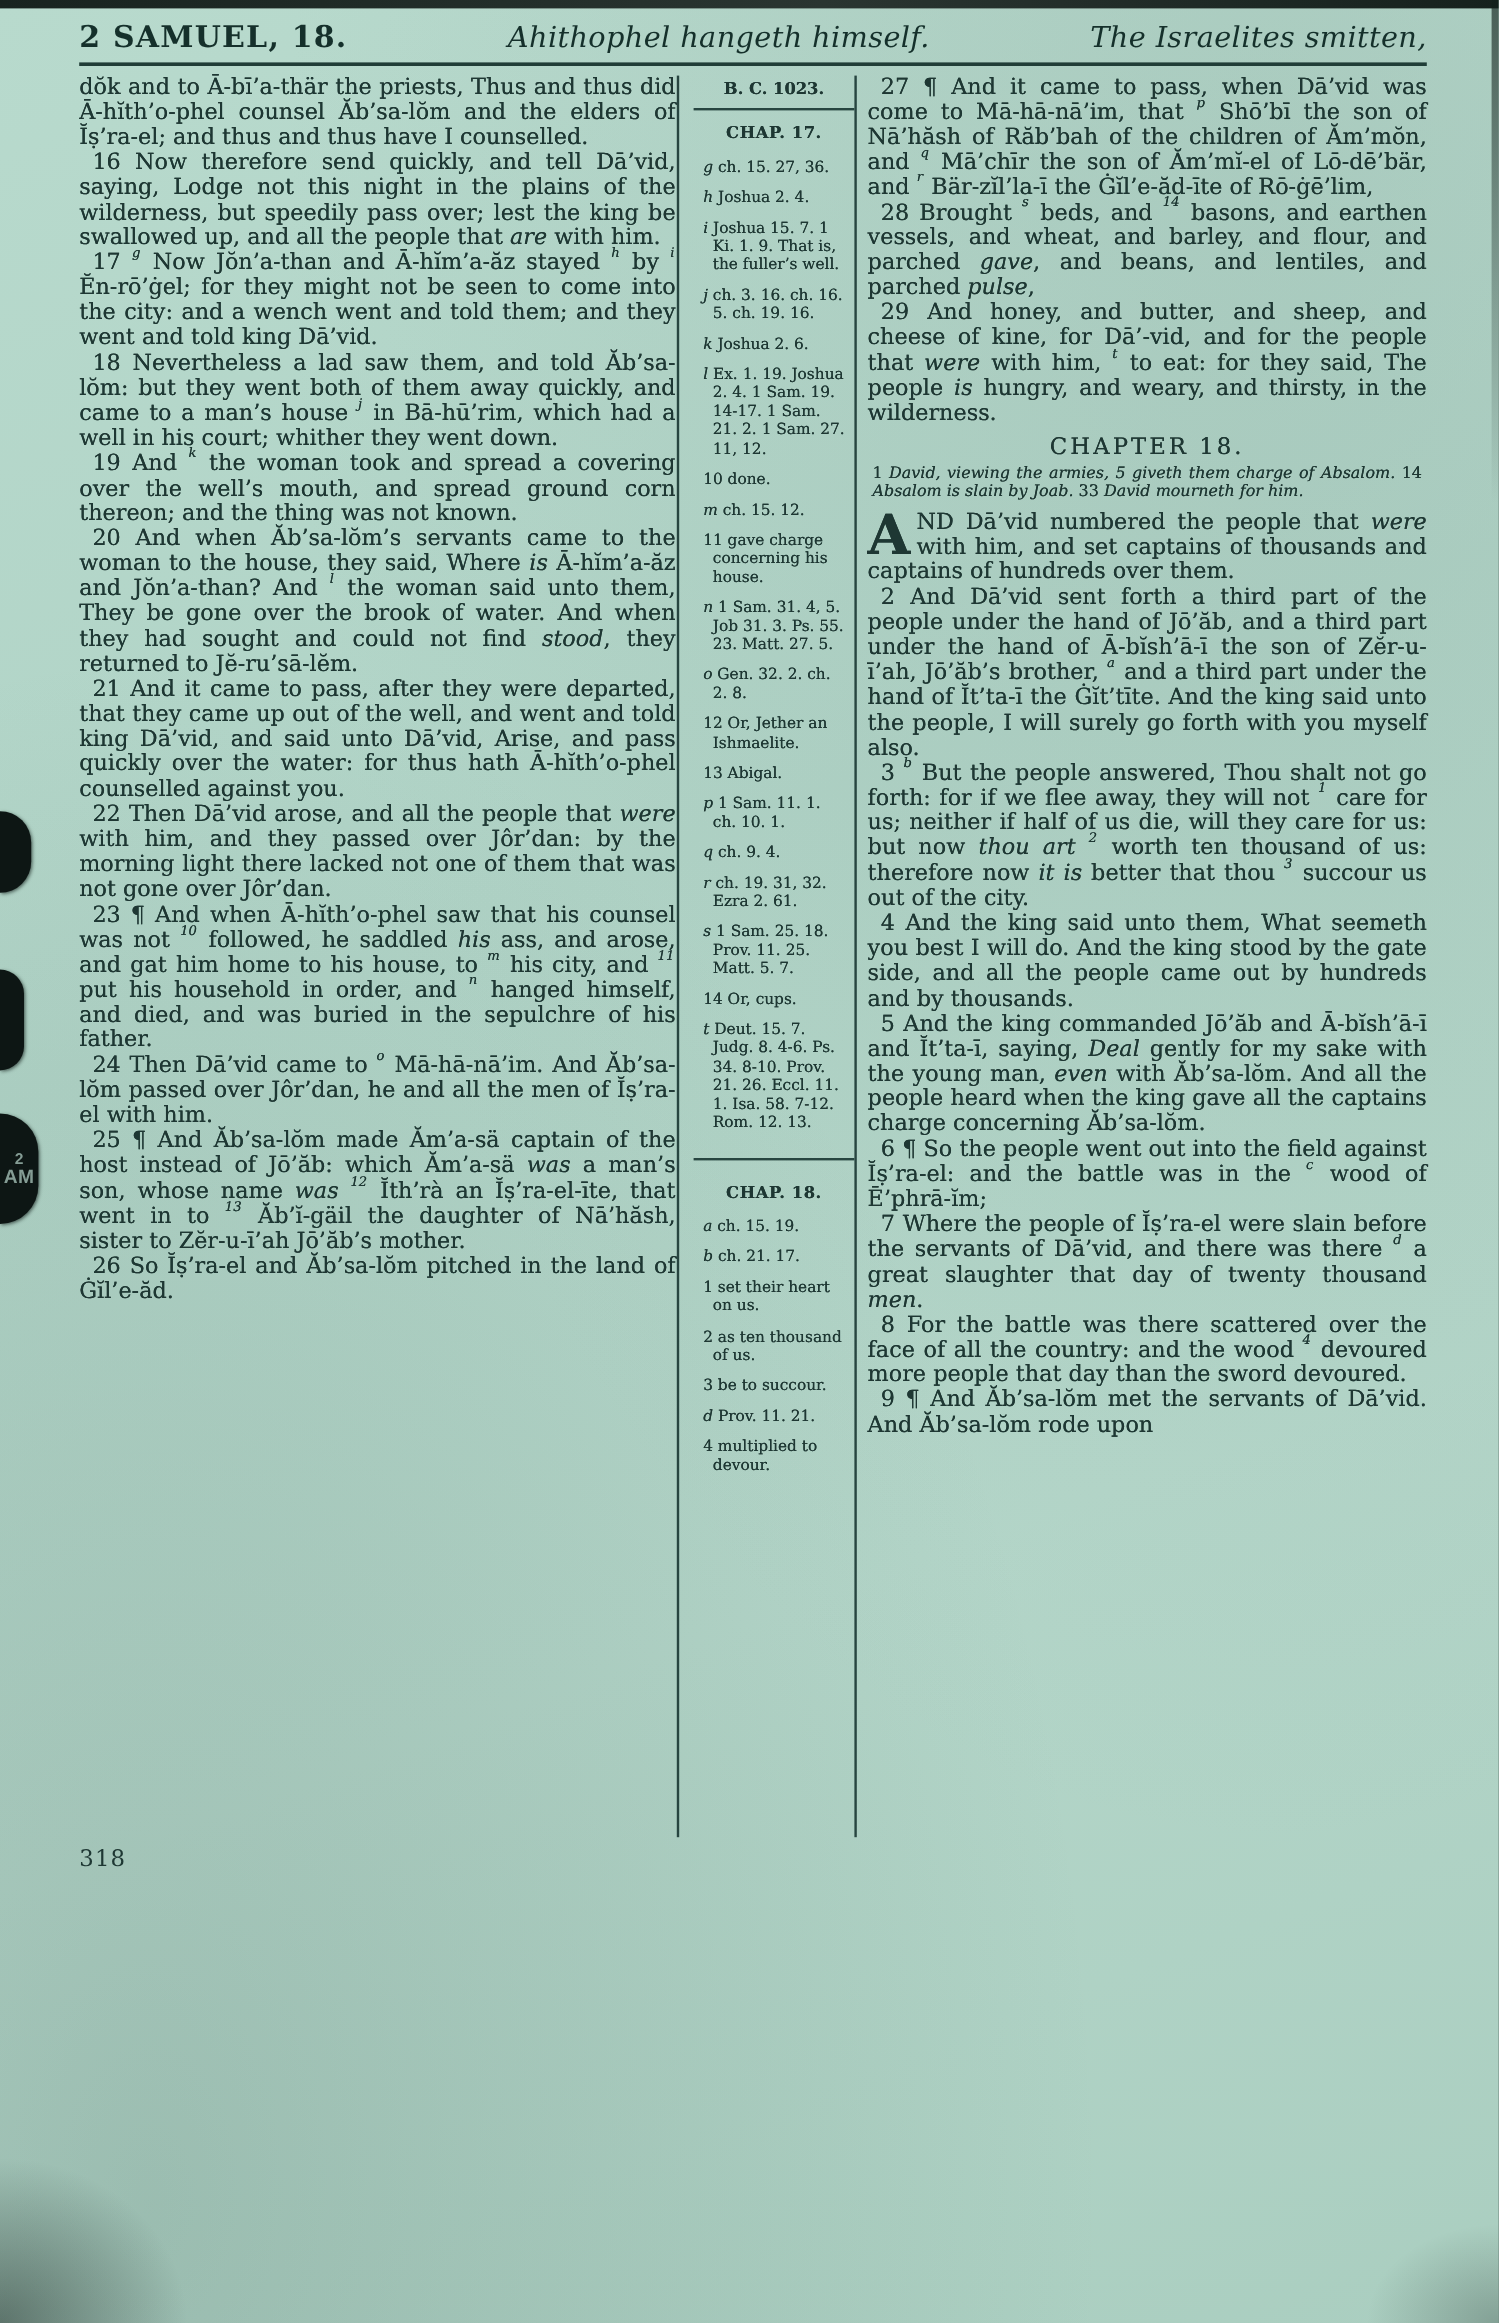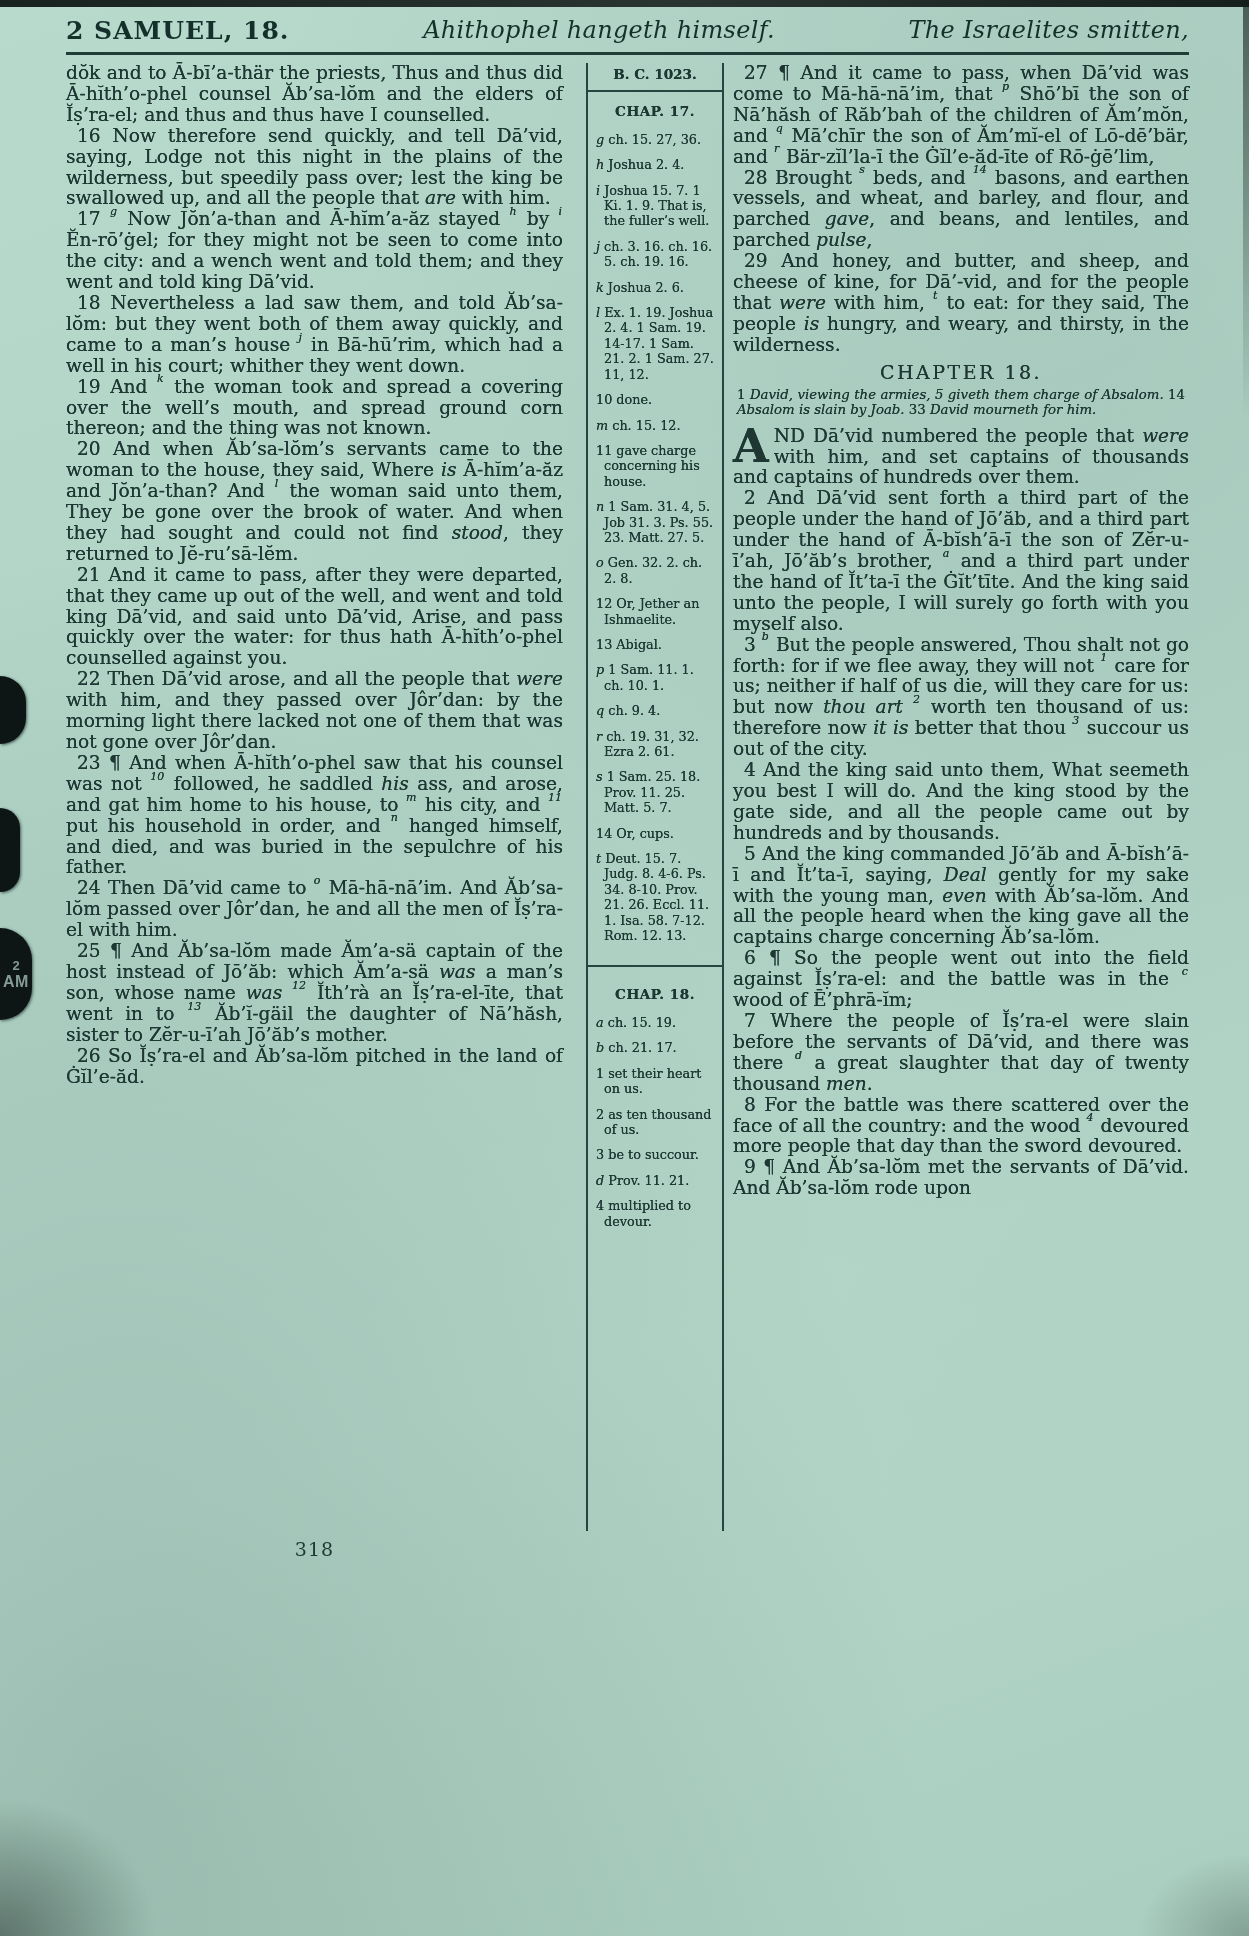--- a/index.html
+++ b/index.html
@@ -29,32 +29,32 @@
   .tab-1{top:676px;width:26px;height:68px;border-radius:0 30px 30px 0;}
   .tab-2{top:808px;width:20px;height:84px;border-radius:0 26px 26px 0;}
   .tab-3{top:928px;width:32px;height:92px;border-radius:0 34px 34px 0;
     display:flex;flex-direction:column;align-items:center;justify-content:center;
     color:#849c94;font-family:"Liberation Sans",sans-serif;font-weight:bold;}
   .tab-3 .t-sm{font-size:13px;line-height:14px;}
   .tab-3 .t-lg{font-size:16px;line-height:17px;letter-spacing:.5px;}
 
   .content{position:absolute;top:16px;left:66px;width:1123px;}
 
-  .header{display:flex;justify-content:space-between;align-items:flex-start;
+  .header{display:flex;justify-content:space-between;align-items:flex-end;
     font-size:24px;white-space:nowrap;color:#15302b;}
   .header .book{font-weight:bold;letter-spacing:1px;font-size:25px;}
   .header .caption{font-style:italic;letter-spacing:.3px;}
   .header-rule{border:0;border-top:3px solid #203d37;margin:7px 0 0 0;}
 
   .columns{display:flex;margin-top:8px;}
   .col-text{font-size:18.6px;line-height:20.9px;text-align:justify;
     text-shadow:0 0 .4px #1e3733;}
   .col-left{width:497px;}
-  .col-center{width:118px;min-height:1466px;margin-left:23px;margin-right:9px;
-    padding:2px 8px 0 8px;
+  .col-center{width:118px;min-height:1466px;margin-left:1px;margin-right:9px;
+    padding:2px 8px 0 20px;
     border-left:2px solid #274540;border-right:2px solid #274540;
     font-size:12.8px;line-height:15.4px;text-shadow:0 0 .3px #1e3733;}
   .col-right{flex:1;}
 
   p.verse{margin:0;text-indent:11px;}
   p.verse.cont{text-indent:0;}
   .chapter-heading{margin:6px 0 4px 0;text-align:center;text-indent:0;
     font-size:19px;letter-spacing:2.5px;}
   .chapter-summary{margin:2px 0 8px 0;text-indent:0;font-size:13.3px;
     line-height:15.5px;font-style:normal;padding:0 4px;}
@@ -67,21 +67,21 @@
     top:-3px;margin-right:1px;}
 
   .cc-bc{text-align:center;font-size:13.6px;padding:2px 0 8px 0;
     border-bottom:2px solid #274540;margin:0 -8px 12px -8px;font-weight:bold;}
   .cc-chap{text-align:center;font-weight:bold;font-size:13.6px;
     letter-spacing:.5px;margin:4px 0 12px 0;}
   .cc-ref{margin-bottom:10px;padding-left:8px;text-indent:-8px;}
   .cc-rule{border:0;border-top:2px solid #274540;margin:22px -8px 20px -8px;height:0;}
 
   .page-number{position:absolute;top:1538px;left:66px;width:497px;
-    text-align:center;font-size:19px;letter-spacing:1px;color:#1e3733;}
+    font-size:19px;letter-spacing:1px;color:#1e3733;}
 </style>
 </head>
 <body>
 
 <div class="page">
   <div class="top-edge"></div>
   <div class="right-edge"></div>
   <div class="corner-bl"></div>
   <div class="corner-br"></div>
 

